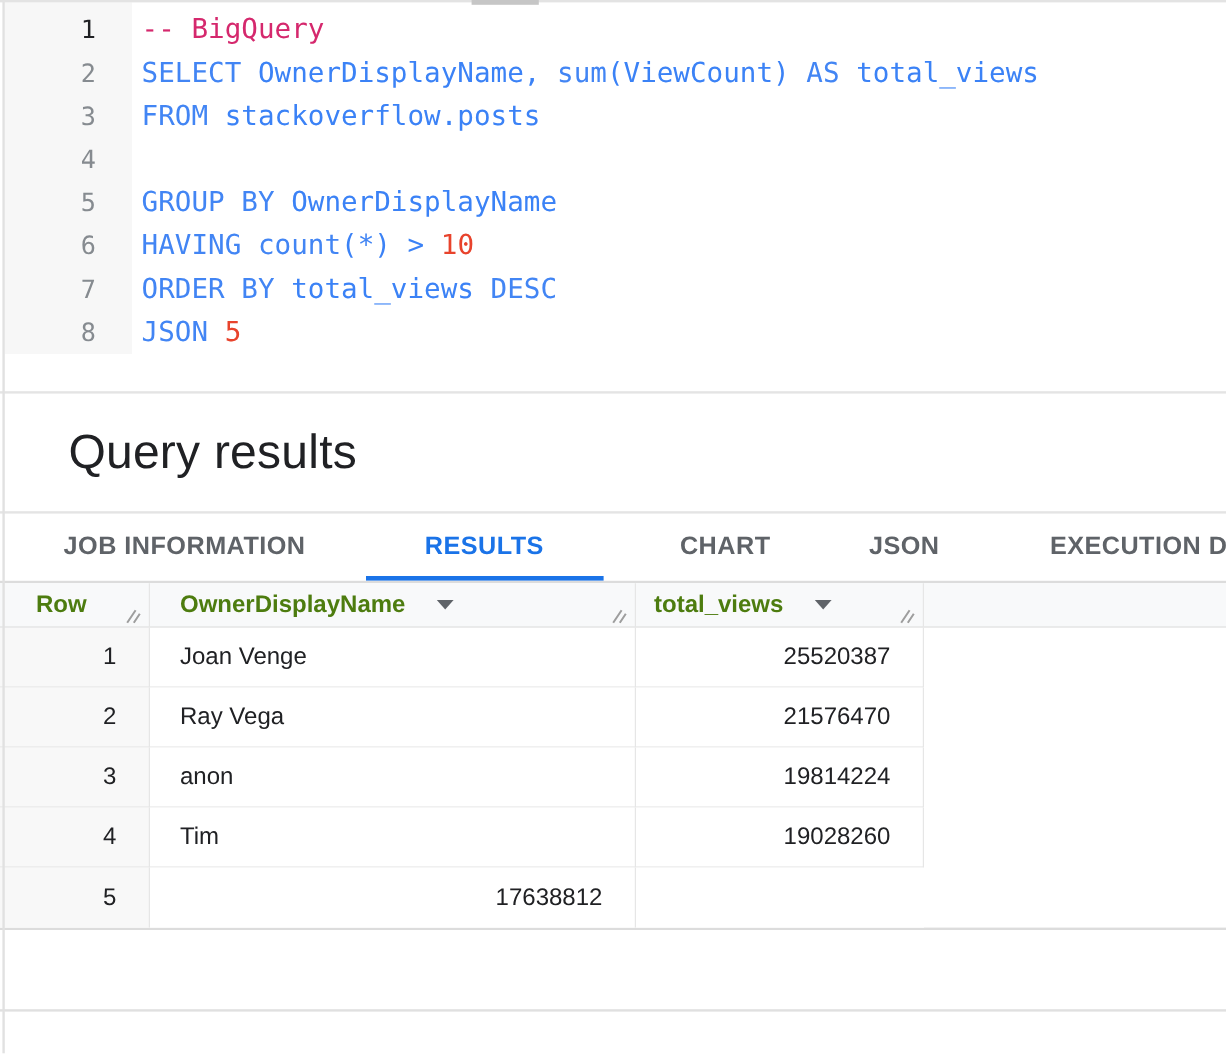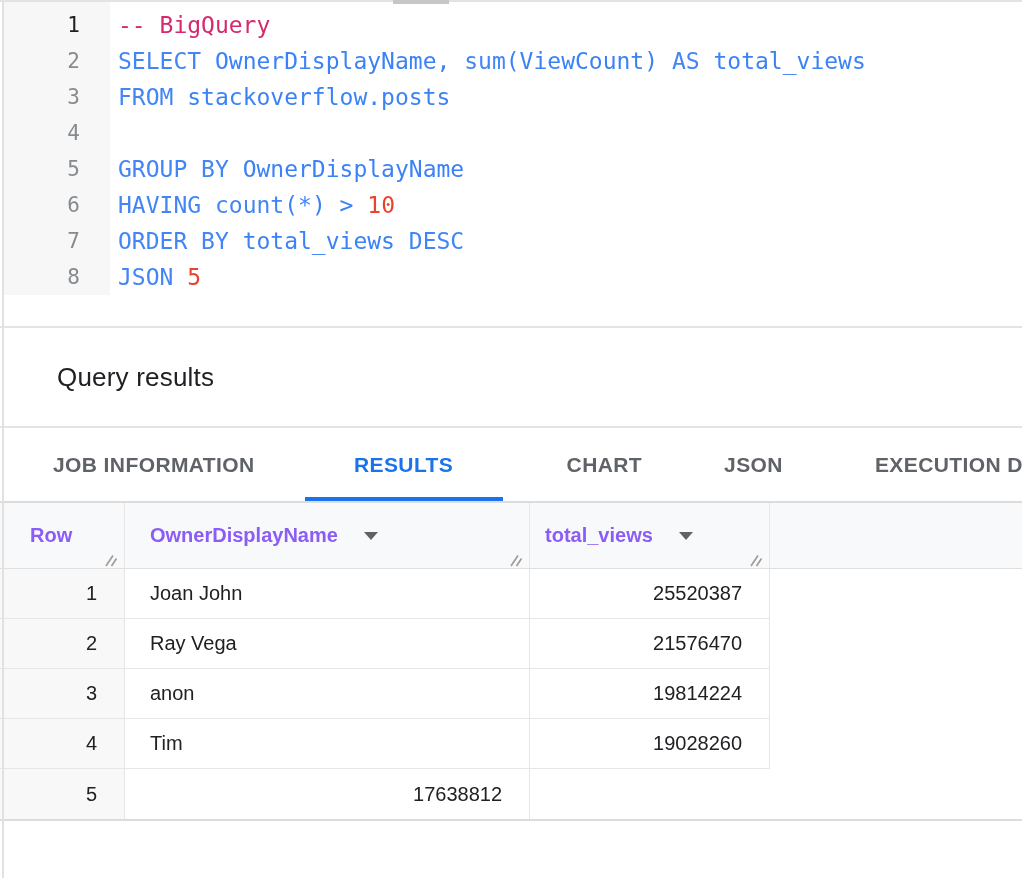--- a/index.html
+++ b/index.html
@@ -22,39 +22,39 @@
   .ln.active{color:#202124;}
   .code{padding-left:38px;}
   .tok-kw{color:#4285f4;margin-top:20px;}
   .tok-comment{color:#d5286d;}
   .tok-num{color:#e8432c;}
   .tok-str{color:#188038;}
   .tok-plain{color:#3b82f6;}
 
   
   .results-header{height:98px;border-bottom:2px solid #e4e4e4;display:flex;align-items:center;}
-  .results-title{font-size:26px;font-weight:400;color:#202124;padding-left:57px;letter-spacing:0.2px;}
+  .results-title{font-size:40px;font-weight:400;color:#202124;padding-left:57px;letter-spacing:0.2px;}
 
   
-  .tab-bar{height:73px;display:flex;align-items:stretch;overflow:hidden;white-space:nowrap;}
+  .tab-bar{height:56px;display:flex;align-items:stretch;overflow:hidden;white-space:nowrap;}
   .tab{position:relative;display:flex;align-items:center;justify-content:center;
        padding:0 24px;font-size:21px;font-weight:700;letter-spacing:0.4px;color:#5f6368;cursor:pointer;}
   .tab:nth-child(1){margin-left:29px;}
   .tab:nth-child(2){margin-left:26px;min-width:198px;box-sizing:border-box;align-items:center;}
   .tab:nth-child(3){margin-left:40px;}
   .tab:nth-child(4){margin-left:34px;}
   .tab:nth-child(5){margin-left:44px;}
   .tab.active{color:#1a73e8;}
   .tab.active::after{content:"";position:absolute;left:0;right:0;bottom:0;height:4px;background:#1a73e8;}
 
   
   .table-top-divider{height:2px;background:#dcdcdc;}
   .results-grid{display:grid;grid-template-columns:125px 405px 240px 1fr;}
-  .hcell{height:66px;box-sizing:border-box;background:#f8f9fa;border-bottom:1px solid #dfdfdf;
-         display:flex;align-items:center;position:relative;font-size:20px;font-weight:700;color:#8b5cf6;}
+  .hcell{height:37px;box-sizing:border-box;background:#f8f9fa;border-bottom:1px solid #dfdfdf;
+         display:flex;align-items:center;position:relative;font-size:20px;font-weight:700;color:#4d7c0f;}
   .hcell.c0{padding-left:30px;}
   .hcell.c1{padding-left:25px;}
   .hcell.c2{padding-left:15px;}
   .hcell.bordered{border-right:1px solid #e6e6e6;}
   .sort-arrow{width:0;height:0;border-left:7px solid transparent;border-right:7px solid transparent;
               border-top:8px solid #5f6368;margin-left:26px;flex:none;}
   .resize-handle{position:absolute;right:5px;bottom:4px;width:15px;height:15px;}
   .dcell{height:50px;box-sizing:border-box;display:flex;align-items:center;font-size:20px;color:#202124;background:#fff;}
   .dcell.rownum{background:#f8f8f8;justify-content:flex-end;padding-right:27px;border-bottom:1px solid #e6e6e6;border-right:1px solid #e6e6e6;}
   .dcell.owner{padding-left:25px;border-bottom:1px solid #e6e6e6;border-right:1px solid #e6e6e6;}
@@ -126,21 +126,21 @@
     </div>
     <div class="hcell bordered c2">
       <span>total_views</span>
       <div class="sort-arrow"></div>
       <div class="resize-handle"><svg width="15" height="15" viewBox="0 0 15 15" fill="none">
           <path d="M2 14 L9 3.5 M7.5 14 L12.5 6.5" stroke="#9e9e9e" stroke-width="1.7"></path>
         </svg></div>
     </div>
     <div class="hcell"></div>
     <div class="dcell rownum">1</div>
-    <div class="dcell owner">Joan John</div>
+    <div class="dcell owner">Joan Venge</div>
     <div class="dcell views">25520387</div>
     <div class="dcell filler"></div>
     <div class="dcell rownum">2</div>
     <div class="dcell owner">Ray Vega</div>
     <div class="dcell views">21576470</div>
     <div class="dcell filler"></div>
     <div class="dcell rownum">3</div>
     <div class="dcell owner">anon</div>
     <div class="dcell views">19814224</div>
     <div class="dcell filler"></div>

